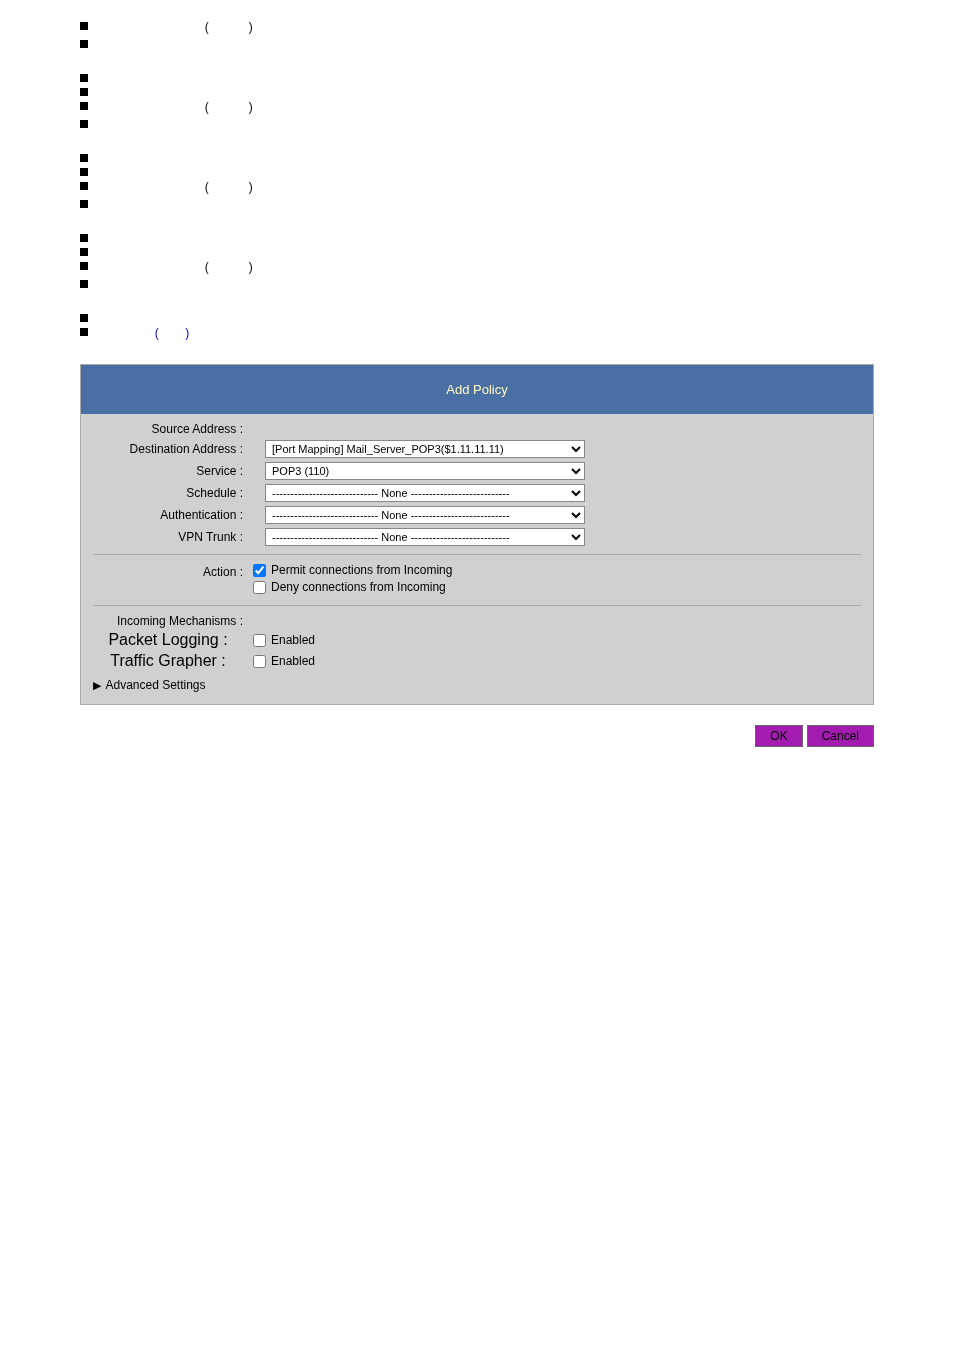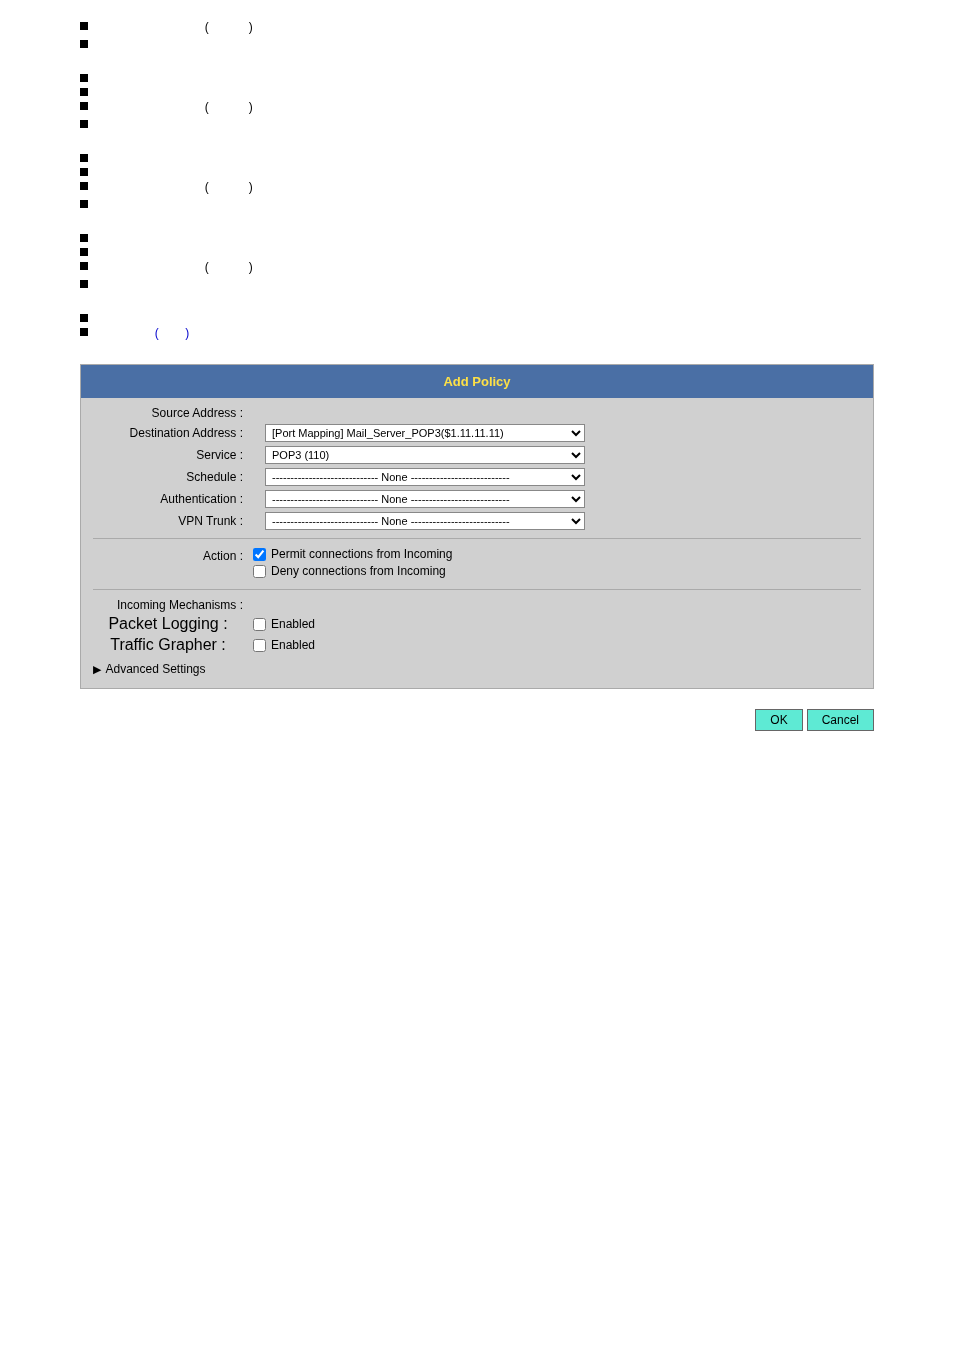--- a/index.html
+++ b/index.html
@@ -43,25 +43,25 @@
     }
 
     
     .add-policy-container {
       border: 1px solid #aaa;
       margin-top: 10px;
     }
 
     .add-policy-header {
       background: #4a6fa5;
-      color: #fde047;
+      color: #fef9c3;
       text-align: center;
-      padding: 9px;
+      padding: 17px;
       font-size: 13px;
-      font-weight: bold;
+      font-weight: normal;
     }
 
     .form-body {
       background: #d0d0d0;
       padding: 8px 12px 12px 12px;
     }
 
     .form-row {
       display: flex;
       align-items: center;
@@ -178,21 +178,21 @@
       display: flex;
       justify-content: flex-end;
       margin-top: 20px;
       gap: 4px;
     }
 
     .btn {
       padding: 3px 14px;
       font-size: 12px;
       border: 1px solid #666;
-      background: #5eead4;
+      background: #a21caf;
       cursor: pointer;
     }
 
     
     .tone-section {
       color: #0000cc;
       font-size: 12px;
     }
   </style>
 </head>

